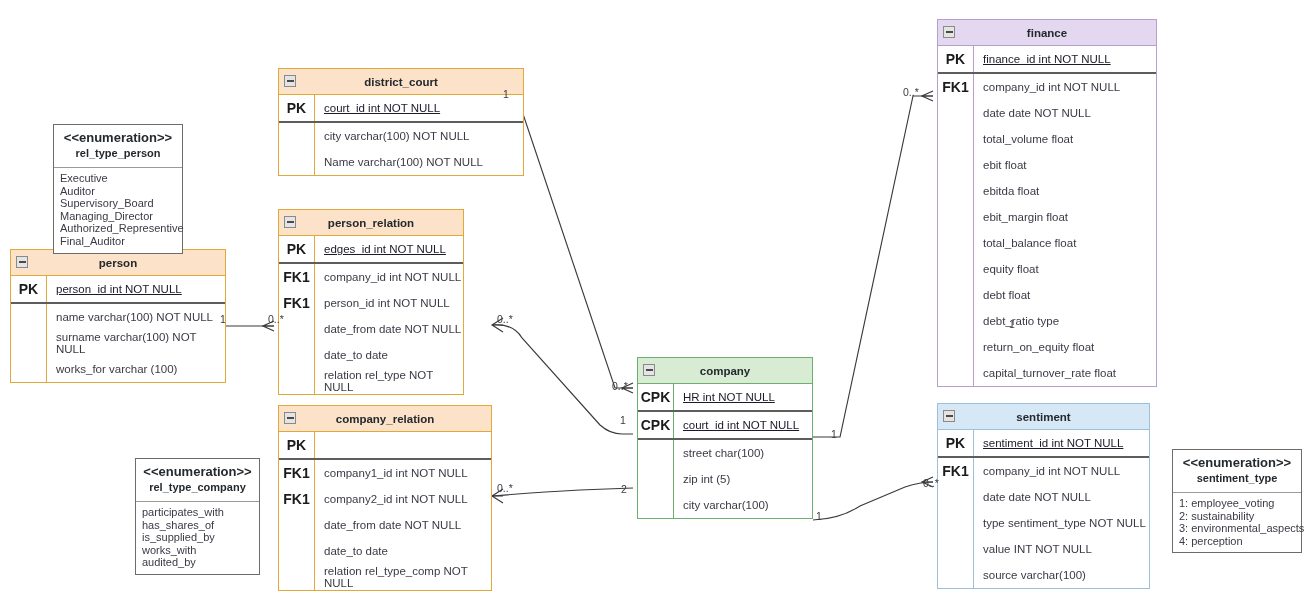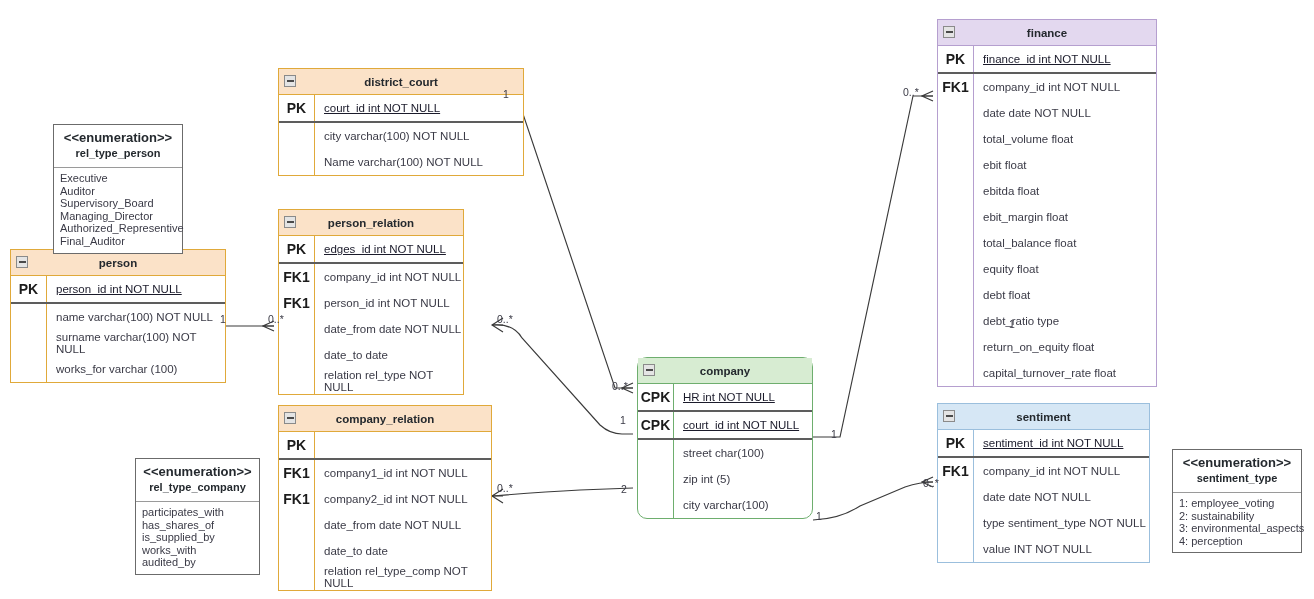--- a/index.html
+++ b/index.html
@@ -186,21 +186,21 @@
           <div class="row">
             <div class="key"></div>
             <div class="attr">surname varchar(100) NOT NULL</div>
           </div>
           <div class="row">
             <div class="key"></div>
             <div class="attr">works_for varchar (100)</div>
           </div>
         </div>
       </div>
-      <div class="entity t-green" style="left: 637px; top: 357px; width: 176px; border-radius: 10px;">
+      <div class="entity t-green" style="left: 637px; top: 357px; width: 176px;">
         <div class="ent-head"><span class="collapse">
             <i></i>
           </span><span>company</span></div>
         <div class="rows">
           <div class="row pk">
             <div class="key">CPK</div>
             <div class="attr">HR int NOT NULL</div>
           </div>
           <div class="sep-strong"></div>
           <div class="row pk">
@@ -300,20 +300,24 @@
             <div class="key"></div>
             <div class="attr">date date NOT NULL</div>
           </div>
           <div class="row">
             <div class="key"></div>
             <div class="attr">type sentiment_type NOT NULL</div>
           </div>
           <div class="row">
             <div class="key"></div>
             <div class="attr">value INT NOT NULL</div>
+          </div>
+          <div class="row">
+            <div class="key"></div>
+            <div class="attr">source varchar(100)</div>
           </div>
         </div>
       </div>
     </div>
   <div id="enum-layer">
       <div class="enum" style="left: 53px; top: 124px; width: 130px;">
         <div class="enum-head">
           <div class="stereo">&lt;&lt;enumeration&gt;&gt;</div>
           <div class="ename">rel_type_person</div>
         </div>

